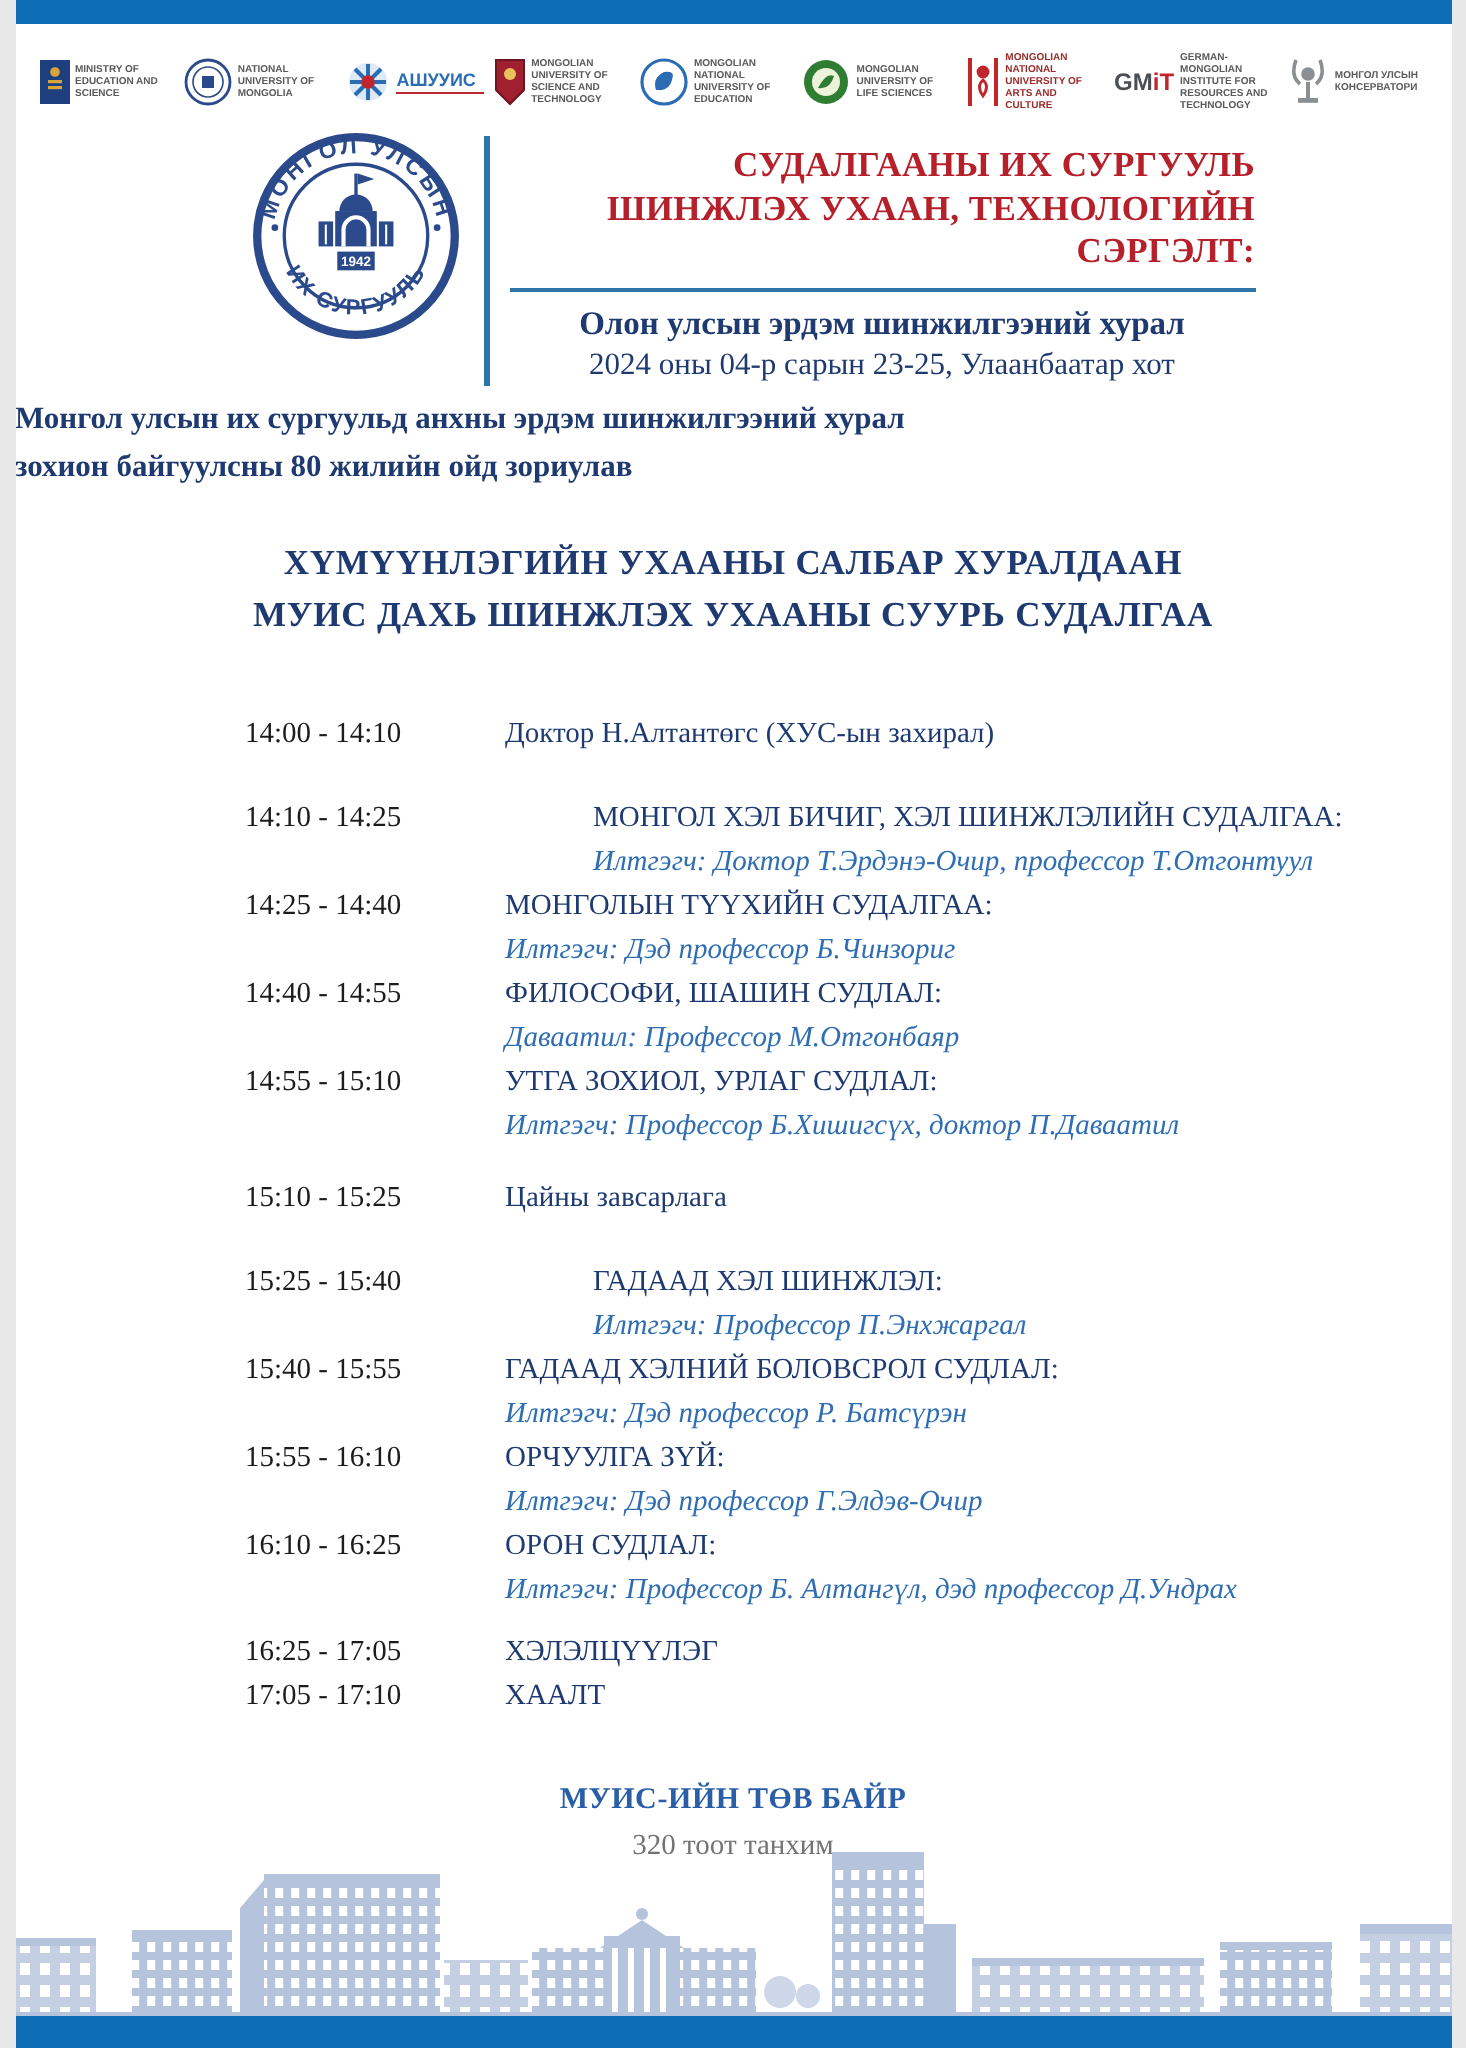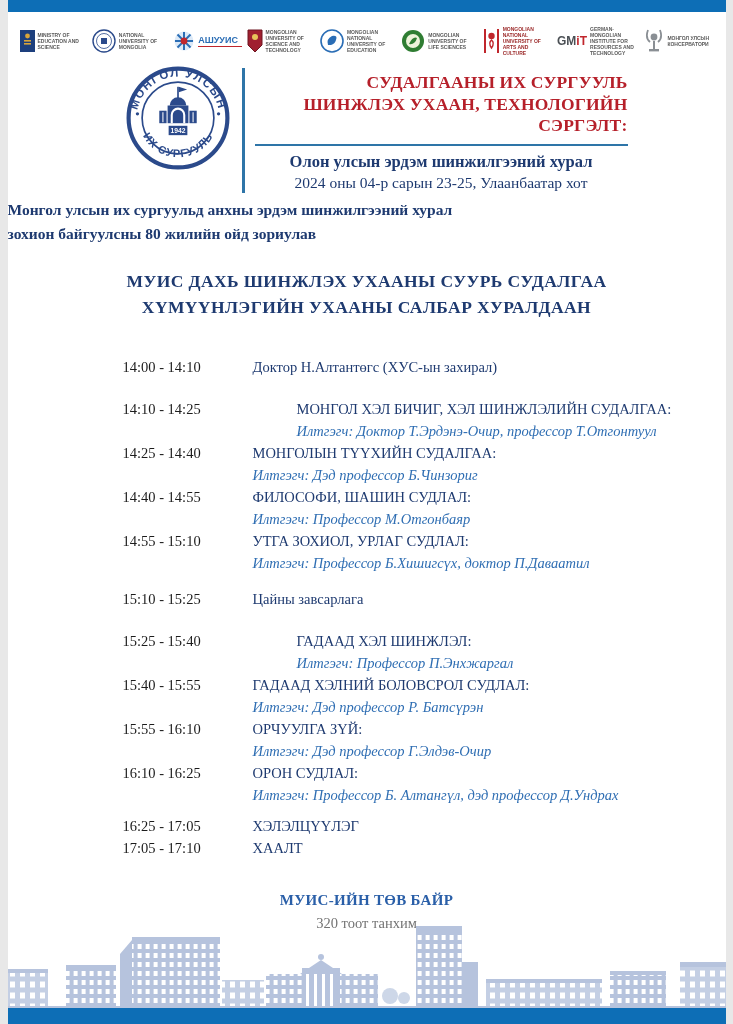--- a/index.html
+++ b/index.html
@@ -191,22 +191,22 @@
       <div class="hdr-date">2024 оны 04-р сарын 23-25, Улаанбаатар хот</div>
     </div>
   </div>
 
   <div class="dedication">
     <div>Монгол улсын их сургуульд анхны эрдэм шинжилгээний хурал</div>
     <div>зохион байгуулсны 80 жилийн ойд зориулав</div>
   </div>
 
   <div class="section-title">
+    <div>ХҮМҮҮНЛЭГИЙН УХААНЫ САЛБАР ХУРАЛДААН</div>
     <div>МУИС ДАХЬ ШИНЖЛЭХ УХААНЫ СУУРЬ СУДАЛГАА</div>
-    <div>ХҮМҮҮНЛЭГИЙН УХААНЫ САЛБАР ХУРАЛДААН</div>
   </div>
 
   <div class="schedule">
 
     <div class="srow">
       <div class="stime">14:00 - 14:10</div>
       <div class="scell">
           <div class="stitle">Доктор Н.Алтантөгс (ХУС-ын захирал)</div>
         </div>
     </div>
@@ -224,21 +224,21 @@
       <div class="scell">
         <div class="stitle">МОНГОЛЫН ТҮҮХИЙН СУДАЛГАА:</div>
         <div class="sspeaker">Илтгэгч: Дэд профессор Б.Чинзориг</div>
       </div>
     </div>
 
     <div class="srow">
       <div class="stime">14:40 - 14:55</div>
       <div class="scell">
         <div class="stitle">ФИЛОСОФИ, ШАШИН СУДЛАЛ:</div>
-        <div class="sspeaker">Илтгэгч: Профессор М.Отгонбаяр</div>
+        <div class="sspeaker">Даваатил: Профессор М.Отгонбаяр</div>
       </div>
     </div>
 
     <div class="srow">
       <div class="stime">14:55 - 15:10</div>
       <div class="scell">
         <div class="stitle">УТГА ЗОХИОЛ, УРЛАГ СУДЛАЛ:</div>
         <div class="sspeaker">Илтгэгч: Профессор Б.Хишигсүх, доктор П.Даваатил</div>
       </div>
     </div>

